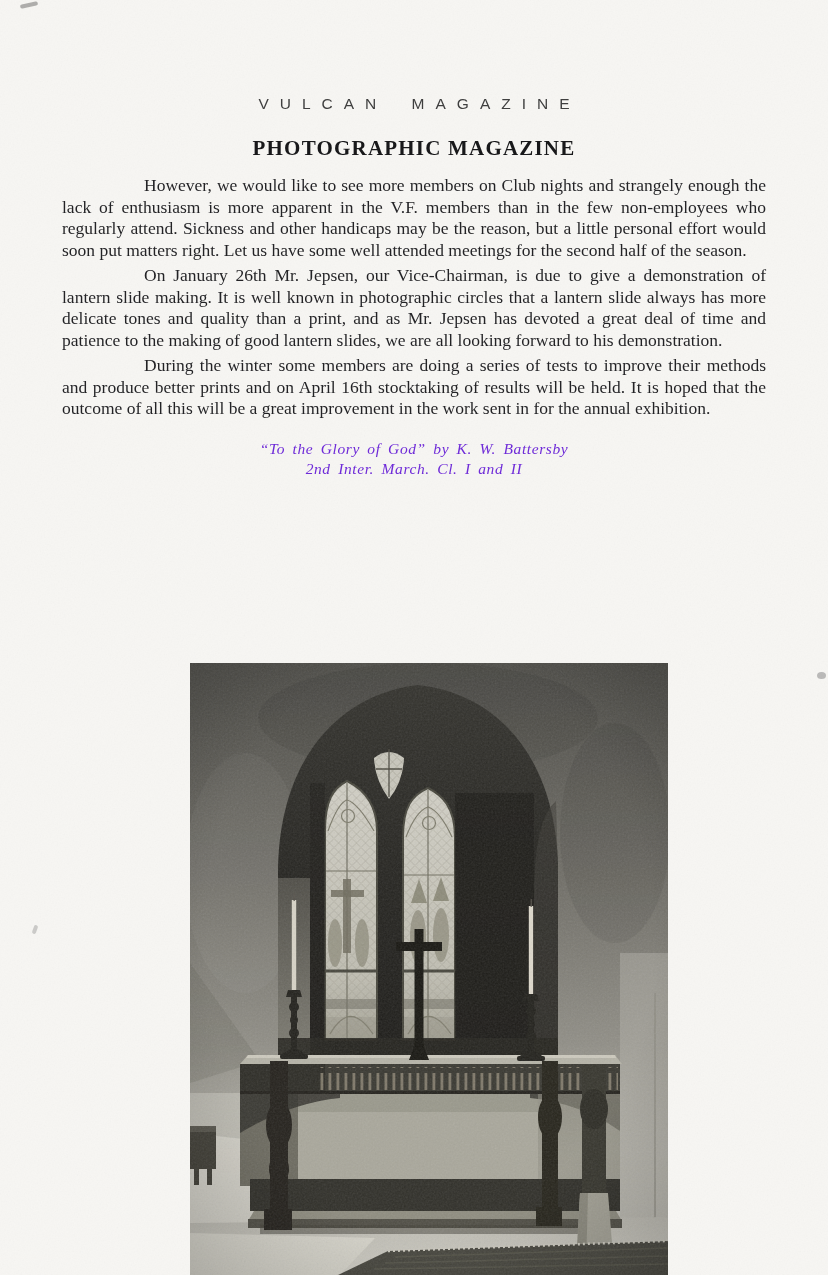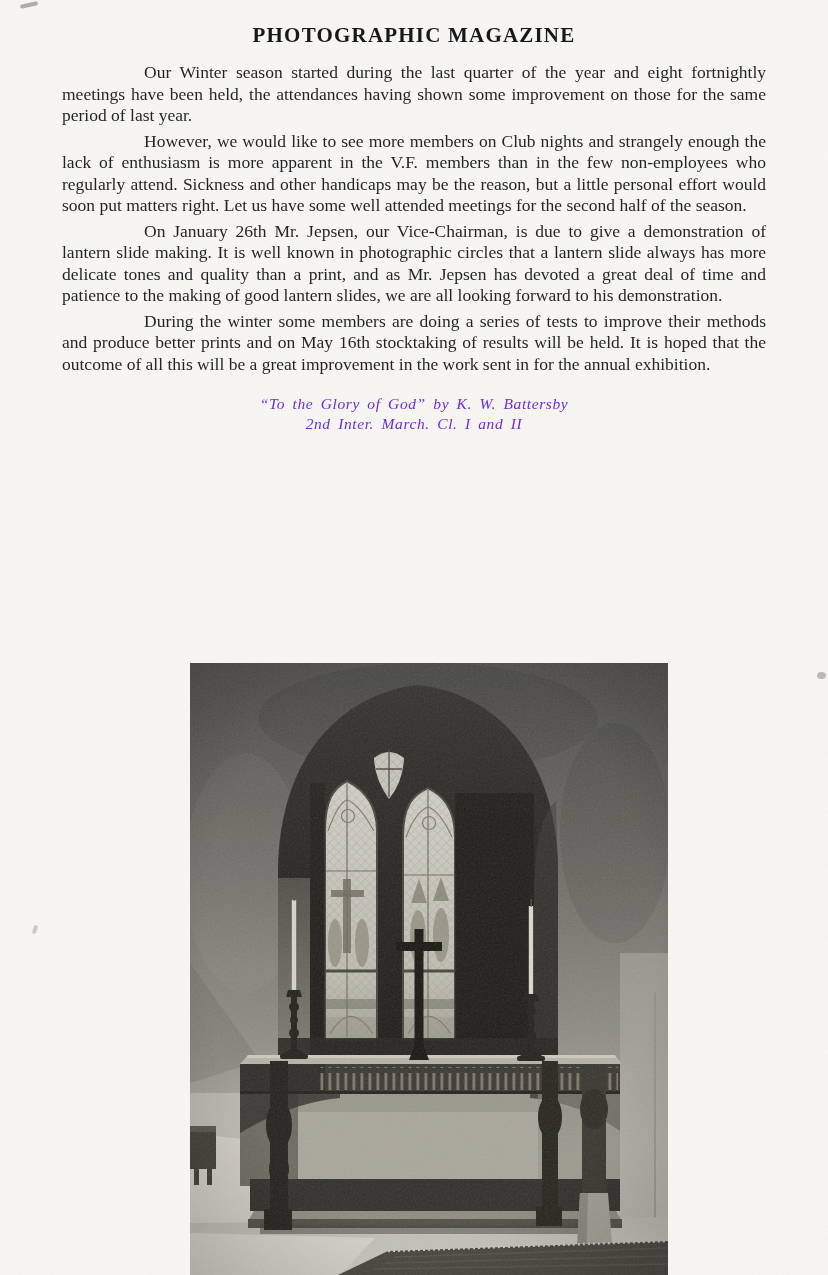--- a/index.html
+++ b/index.html
@@ -59,28 +59,30 @@
   .page-noise{
     position:absolute;left:0;top:0;width:828px;height:1275px;
     opacity:.05;pointer-events:none;
   }
 </style>
 </head>
 <body>
 
 <div class="page">
 
+  <header class="masthead">
+    <span class="masthead-title">VULCAN MAGAZINE</span>
+  </header>
 
   <h1 class="article-title">PHOTOGRAPHIC MAGAZINE</h1>
 
   <section class="body-copy">
-    <p>Our Winter season started during the last quarter of the year and eight fortnightly meetings have been held, the attendances having shown some improvement on those for the same period of last year.</p>
     <p>However, we would like to see more members on Club nights and strangely enough the lack of enthusiasm is more apparent in the V.F. members than in the few non-employees who regularly attend.  Sickness and other handicaps may be the reason, but a little personal effort would soon put matters right.  Let us have some well attended meetings for the second half of the season.</p>
     <p>On January 26th Mr. Jepsen, our Vice-Chairman, is due to give a demonstration of lantern slide making.  It is well known in photographic circles that a lantern slide always has more delicate tones and quality than a print, and as Mr. Jepsen has devoted a great deal of time and patience to the making of good lantern slides, we are all looking forward to his demonstration.</p>
-    <p>During the winter some members are doing a series of tests to improve their methods and produce better prints and on May 16th stocktaking of results will be held.  It is hoped that the outcome of all this will be a great improvement in the work sent in for the annual exhibition.</p>
+    <p>During the winter some members are doing a series of tests to improve their methods and produce better prints and on April 16th stocktaking of results will be held.  It is hoped that the outcome of all this will be a great improvement in the work sent in for the annual exhibition.</p>
   </section>
 
   <div class="caption">
     <div>“To the Glory of God” by K. W. Battersby</div>
     <div>2nd Inter. March. Cl. I and II</div>
   </div>
 
   <figure class="photo-figure">
     <svg width="478" height="612" viewBox="0 0 478 612" xmlns="http://www.w3.org/2000/svg">
       <defs>

